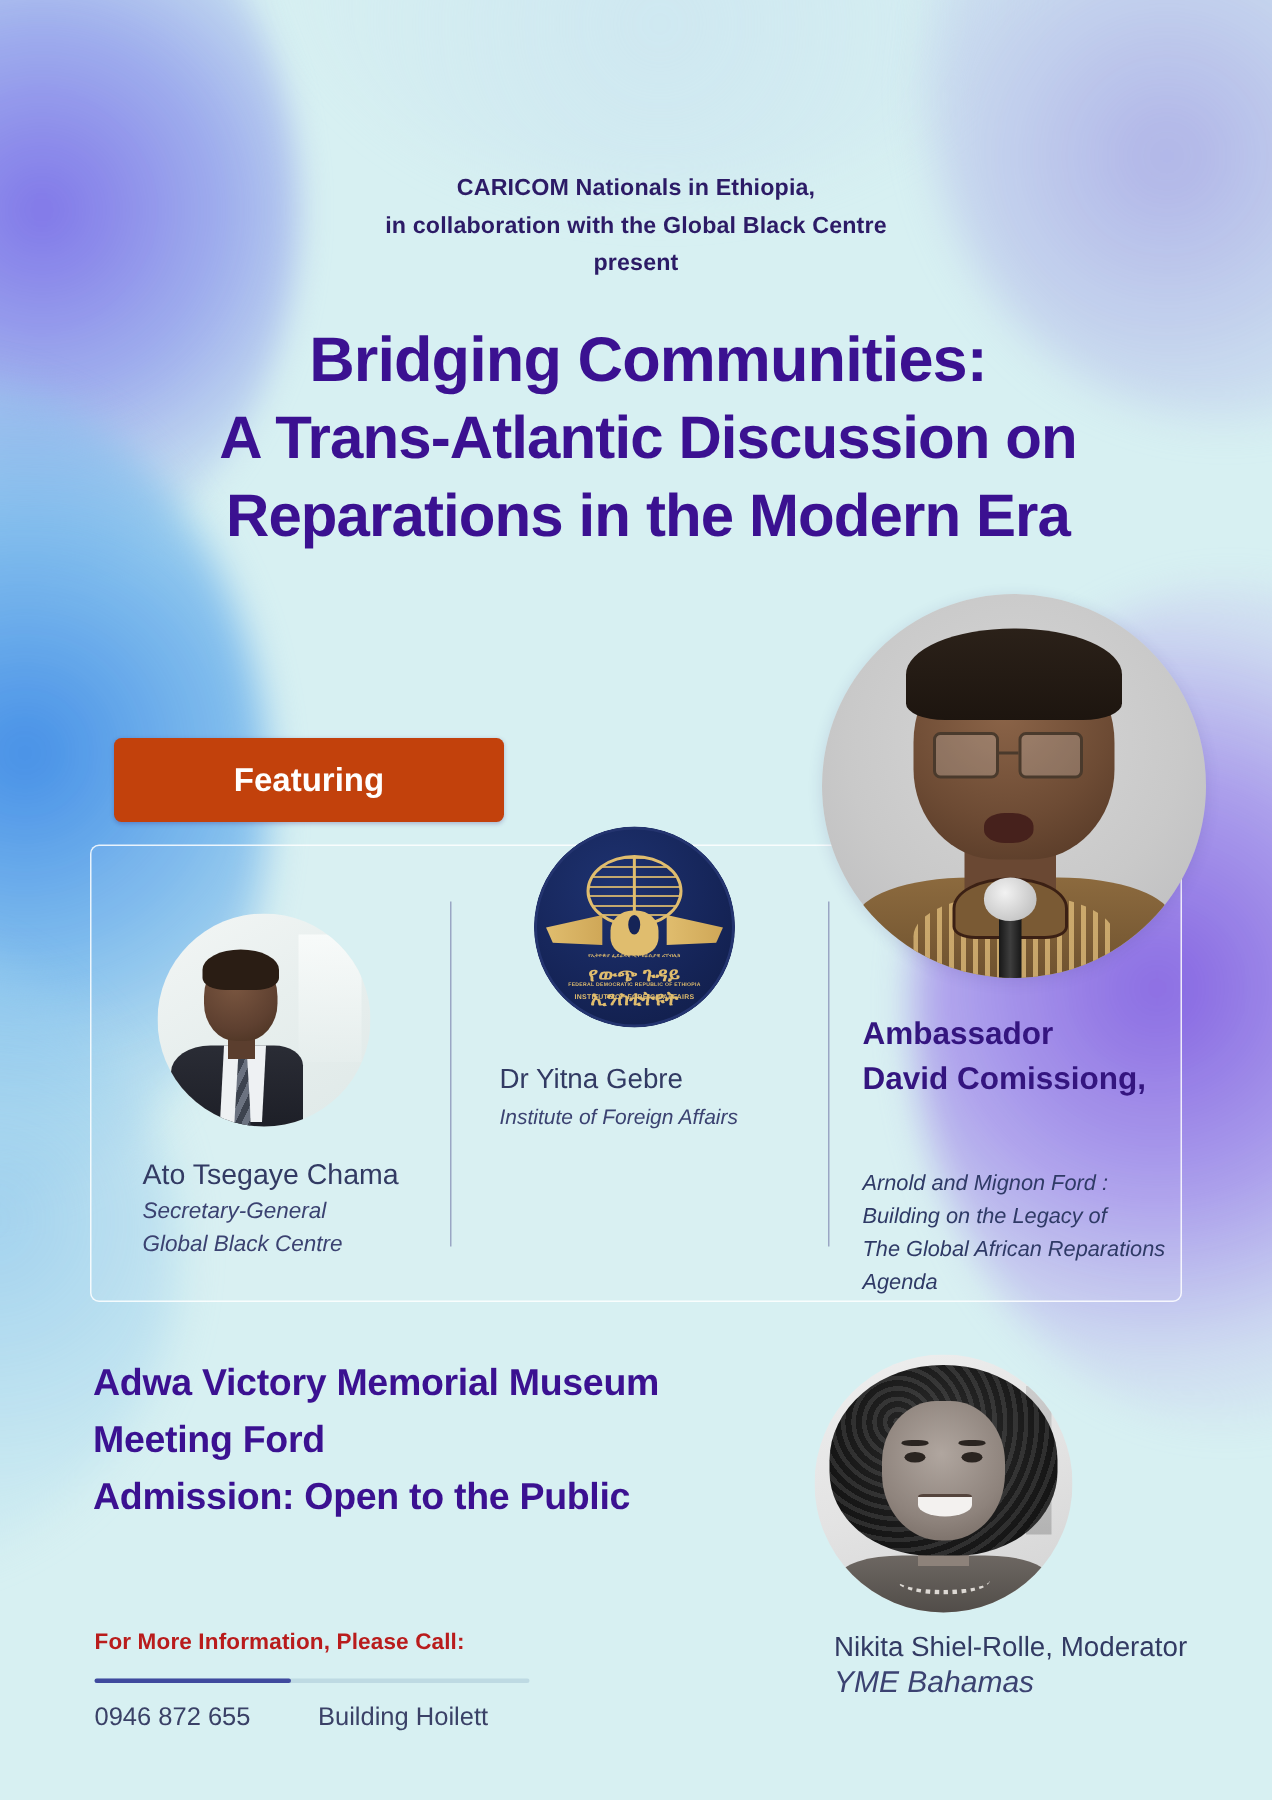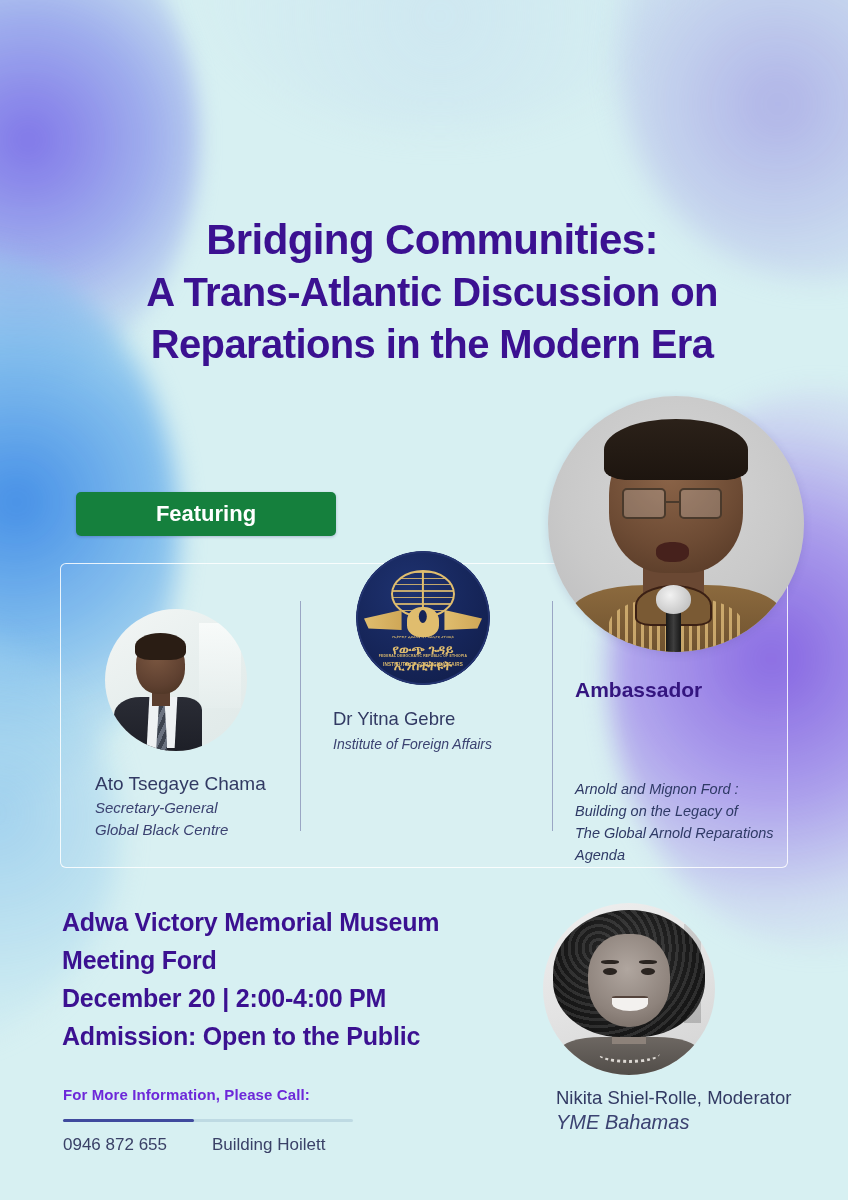--- a/index.html
+++ b/index.html
@@ -101,22 +101,22 @@
     letter-spacing: -0.6px;
     margin-left: 16px;
   }
   .title .line1 { display: block; font-size: 42px; }
   .title .line2 { display: block; }
   .title .line3 { display: block; }
 
   
   .featuring-badge {
     position: absolute; left: 76px; top: 492px;
-    width: 260px; height: 44px;
-    background: #15803d;
+    width: 260px; height: 56px;
+    background: #c2410c;
     border-radius: 5px;
     color: #ffffff;
     font-size: 22px;
     font-weight: 700;
     display: flex; align-items: center; justify-content: center;
     box-shadow: 0 1px 3px rgba(40,20,110,0.25);
   }
 
   
   .speakers-card {
@@ -192,21 +192,21 @@
     font-weight: 700;
     font-size: 25px;
     line-height: 38px;
     letter-spacing: -0.2px;
   }
   .venue span { display: block; }
 
   
   .contact-heading {
     position: absolute; left: 63px; top: 1086px;
-    color: #6d28d9;
+    color: #b91c1c;
     font-size: 15px;
     font-weight: 700;
     letter-spacing: 0.1px;
   }
   .contact-rule {
     position: absolute; left: 63px; top: 1119px;
     width: 290px; height: 3px;
     background: rgba(170,200,215,0.55);
     border-radius: 2px;
   }
@@ -348,20 +348,25 @@
 
 <div id="poster">
 
   <div class="blob blob-top-center"></div>
   <div class="blob blob-left-top"></div>
   <div class="blob blob-left-mid"></div>
   <div class="blob blob-left-low"></div>
   <div class="blob blob-right-top"></div>
   <div class="blob blob-right-mid"></div>
 
+  <div class="presenter-block">
+    <div>CARICOM Nationals in Ethiopia,</div>
+    <div>in collaboration with the Global Black Centre</div>
+    <div>present</div>
+  </div>
 
   <h1 class="title">
     <span class="line1">Bridging Communities:</span>
     <span class="line2">A Trans-Atlantic Discussion on</span>
     <span class="line3">Reparations in the Modern Era</span>
   </h1>
 
   <div class="featuring-badge">Featuring</div>
 
   <div class="speakers-card"></div>
@@ -413,32 +418,32 @@
       <div class="amb-glass-l"></div>
       <div class="amb-glass-r"></div>
       <div class="amb-bridge"></div>
       <div class="amb-mouth"></div>
       <div class="amb-mic-stem"></div>
       <div class="amb-mic-head"></div>
     </div>
   </div>
   <div class="amb-name">
     <div>Ambassador</div>
+    <div>David Comissiong,</div>
   </div>
   <div class="amb-talk">
     <div>Arnold and Mignon Ford :</div>
     <div>Building on the Legacy of</div>
-    <div>The Global Arnold Reparations</div>
+    <div>The Global African Reparations</div>
     <div>Agenda</div>
   </div>
 
   <div class="venue">
     <span>Adwa Victory Memorial Museum</span>
     <span>Meeting Ford</span>
-    <span>December 20 | 2:00-4:00 PM</span>
     <span>Admission: Open to the Public</span>
   </div>
 
   <div class="contact-heading">For More Information, Please Call:</div>
   <div class="contact-rule"></div>
   <div class="contact-phone">0946 872 655</div>
   <div class="contact-person">Building Hoilett</div>
 
   <div class="avatar avatar-mod">
     <div class="ph">

